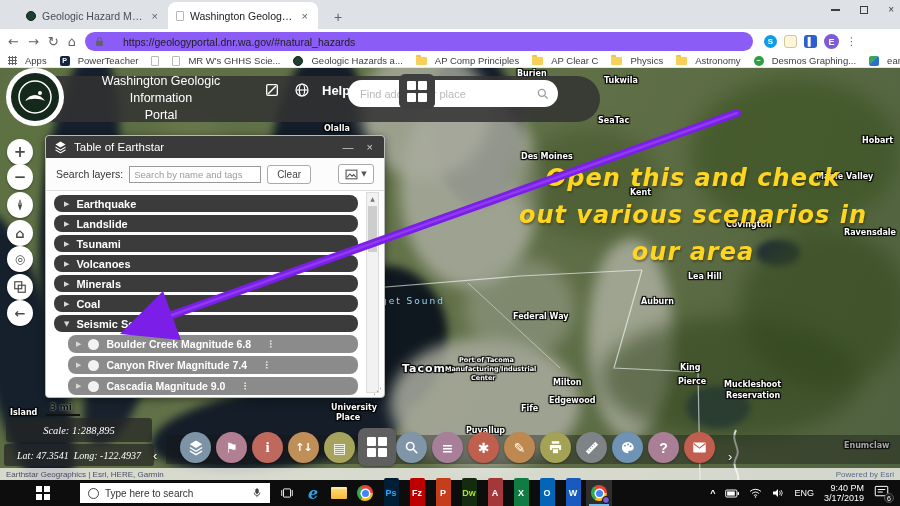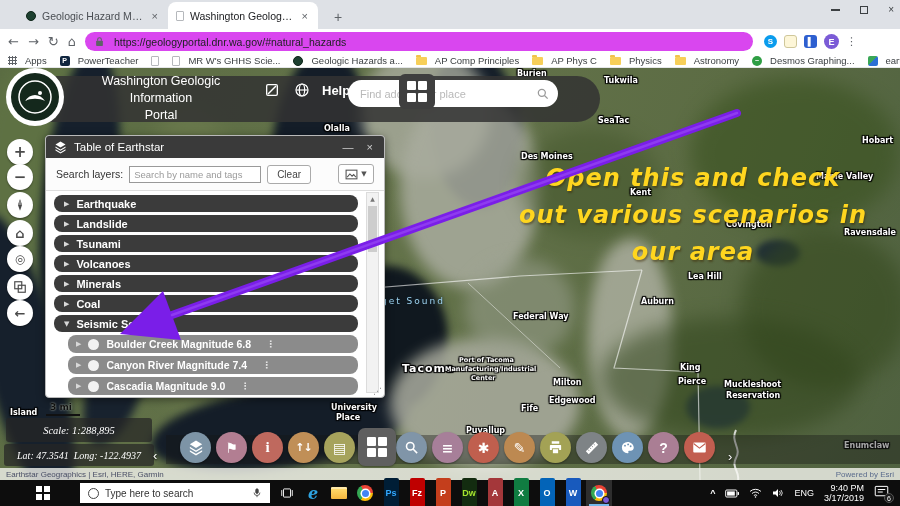--- a/index.html
+++ b/index.html
@@ -11,21 +11,21 @@
 .tab.active{background:#fff;border-radius:8px 8px 0 0;color:#202124}
 .tab .tab-title{flex:1;overflow:hidden;text-overflow:ellipsis}
 .tab .close{color:#5f6368;font-size:11px;padding:0 2px}
 .newtab{font-size:14px;color:#5f6368;margin-left:10px;padding:0 6px 4px}
 .wincontrols{position:absolute;right:6px;top:3px;display:flex;gap:20px;align-items:center;height:14px}
 .winbtn{color:#3c4043;font-size:10px;line-height:10px}
 .win-min{width:9px;height:1.5px;background:#3c4043;display:inline-block}
 .win-max{width:8px;height:8px;border:1.2px solid #3c4043;display:inline-block}
 #addressbar{position:absolute;top:29px;left:0;right:0;height:25px;background:#fff;display:flex;align-items:center;gap:9px;padding:0 8px}
 .nav-ico{color:#5f6368;font-size:13px;line-height:13px}
-.urlpill{width:668px;height:19px;background:#d946ef;border-radius:10px;display:flex;align-items:center;gap:10px;padding:0 10px;font-size:10.5px;color:#202124;overflow:hidden}
+.urlpill{width:668px;height:19px;background:#8b5cf6;border-radius:10px;display:flex;align-items:center;gap:19px;padding:0 10px;font-size:10.5px;color:#202124;overflow:hidden}
 .exticons{display:flex;align-items:center;gap:7px;margin-left:2px}
 .ext{width:13px;height:13px;border-radius:3px;font-size:8px;font-weight:bold;color:#fff;display:flex;align-items:center;justify-content:center}
 .ext-skype{background:#0a9ced;border-radius:50%}
 .ext-note{background:#fdf6d8;border:1px solid #cfc79a}
 .ext-blue{background:#2d5fd0}
 .avatar{width:15px;height:15px;border-radius:50%;background:#7b5bd6;color:#fff;font-size:9px;font-weight:bold;display:flex;align-items:center;justify-content:center}
 .vdots{color:#5f6368;font-size:11px;letter-spacing:0}
 #bookmarksbar{position:absolute;top:54px;left:0;right:0;height:14px;background:#fff;border-bottom:1px solid #e4e6e8;display:flex;align-items:center;gap:13px;padding:0 8px;font-size:9.5px;color:#3c4043;white-space:nowrap;overflow:hidden}
 .bm{display:flex;align-items:center;gap:8px}
 .fav-apps{width:9px;height:9px;background-image:radial-gradient(circle,#5f6368 1px,transparent 1.4px);background-size:3px 3px}
@@ -178,21 +178,21 @@
     <span class="bm">
         <span class="fav-wgs"></span>
         <span>Geologic Hazards a...</span>
       </span>
     <span class="bm">
         <span class="fav-folder"></span>
         <span>AP Comp Principles</span>
       </span>
     <span class="bm">
         <span class="fav-folder"></span>
-        <span>AP Phys C</span>
+        <span>AP Clear C</span>
       </span>
     <span class="bm">
         <span class="fav-folder"></span>
         <span>Physics</span>
       </span>
     <span class="bm">
         <span class="fav-folder"></span>
         <span>Astronomy</span>
       </span>
     <span class="bm">

